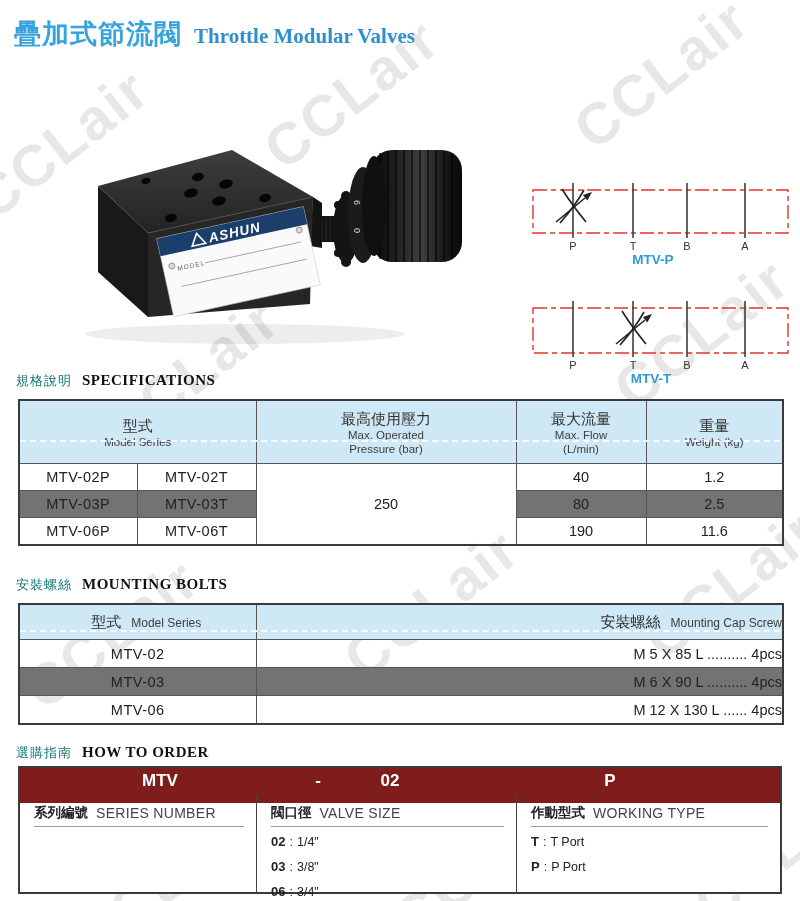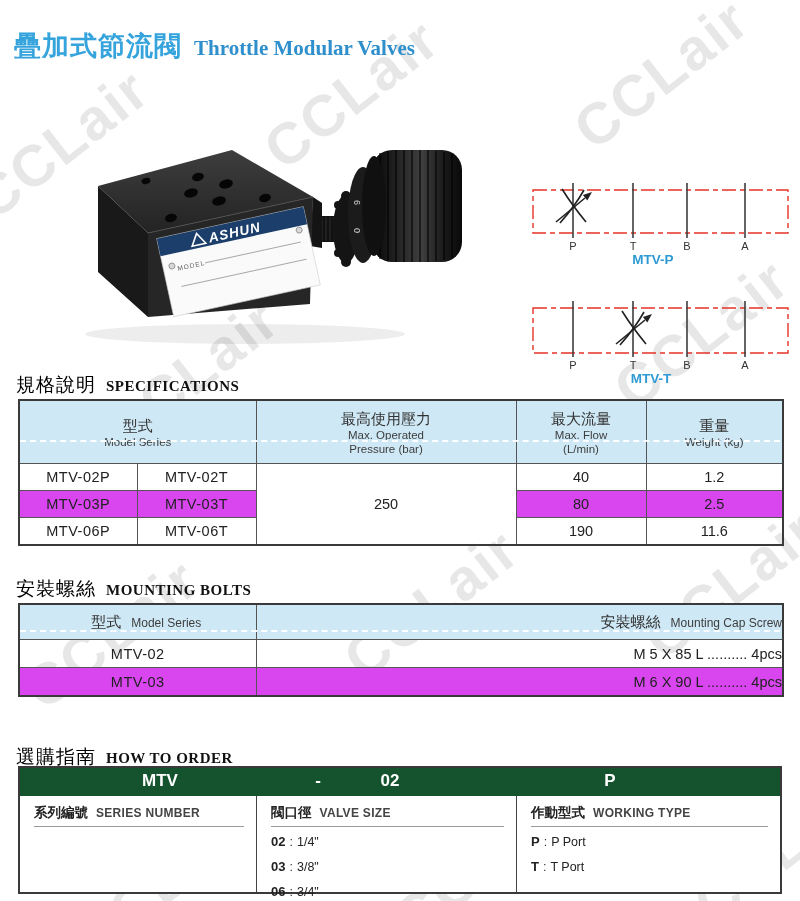--- a/index.html
+++ b/index.html
@@ -6,80 +6,80 @@
   body{width:800px;height:901px;background:#ffffff;overflow:hidden;
        font-family:"Liberation Sans",sans-serif;color:#222;}
   .page{position:relative;width:800px;height:901px;background:#fff;overflow:hidden;}
 
   
   .wm{position:absolute;font-weight:bold;font-size:58px;letter-spacing:2px;
       color:rgba(175,175,175,0.30);transform:rotate(-38deg);white-space:nowrap;
       pointer-events:none;user-select:none;}
 
   
-  .title{position:absolute;left:14px;top:16px;display:flex;align-items:baseline;gap:12px;margin-top:12px;}
+  .title{position:absolute;left:14px;top:16px;display:flex;align-items:baseline;gap:12px;}
   .title .zh{font-size:27px;font-weight:bold;color:#35a3dc;letter-spacing:1px;}
   .title .en{font-family:"Liberation Serif",serif;font-size:21px;font-weight:bold;color:#2e8fcc;}
 
   
   .sec{position:absolute;display:flex;align-items:baseline;gap:10px;}
-  .sec .zh{font-size:19px;color:#000000;letter-spacing:1px;}
+  .sec .zh{font-size:13px;color:#0f766e;letter-spacing:1px;}
   .sec .en{font-family:"Liberation Serif",serif;font-size:15px;font-weight:bold;color:#111;letter-spacing:.5px;}
   .sec-spec{left:16px;top:372px;}
   .sec-bolt{left:16px;top:576px;}
   .sec-order{left:16px;top:744px;}
 
   
   .valve-img{position:absolute;left:70px;top:108px;width:410px;height:245px;}
   .diagram1{position:absolute;left:515px;top:175px;width:285px;height:96px;}
   .diagram2{position:absolute;left:515px;top:293px;width:285px;height:100px;}
 
   
   .spec-wrap{position:absolute;left:18px;top:399px;width:764px;}
   table{border-collapse:collapse;table-layout:fixed;width:764px;}
   td,th{border:1px solid #555;font-weight:normal;text-align:center;vertical-align:middle;
         font-size:14.5px;color:#222;padding:0;}
   table{border:2px solid #3a3a3a;}
   .hd{background:#cfe8f5;}
   .hd .czh{font-size:15px;color:#333;display:block;line-height:19px;}
   .hd .cen{font-size:11.5px;color:#3d3d3d;display:block;line-height:14px;}
-  tr.gray td{background:#d946ef;}
+  tr.gray td{background:#737373;}
   .spec-wrap .hd-row th{height:62px;}
   .spec-wrap .body-row td{height:26px;}
   .dashline{position:absolute;left:2px;right:2px;border-top:2px dashed rgba(255,255,255,.95);pointer-events:none;}
   .spec-dash{top:41px;}
   .bolt-dash{top:27px;}
 
   
   .bolt-wrap{position:absolute;left:18px;top:603px;width:764px;}
   .bolt-wrap .hd-row th{height:34px;padding-left:17px;}
   .bolt-wrap .body-row td{height:27px;}
   .bolt-wrap .screw-cell{text-align:right;padding-left:22px;}
   .bolt-wrap .screw-hd{text-align:right;padding-left:38px;}
   .inline-zh{font-size:15px;color:#333;}
   .inline-en{font-size:12px;color:#3d3d3d;margin-left:6px;}
   .model-cell{letter-spacing:.5px;}
 
   
   .order-wrap{position:absolute;left:18px;top:766px;width:764px;height:128px;
               border:2px solid #3a3a3a;box-sizing:border-box;background:#fff;}
-  .order-bar{position:absolute;left:0;top:0;width:100%;height:28px;background:#14532d;}
+  .order-bar{position:absolute;left:0;top:0;width:100%;height:35px;background:#7f1d1d;}
   .order-bar span{position:absolute;color:#fff;font-weight:bold;font-size:17px;top:3px;text-align:center;}
   .code-0{left:60px;width:160px;}
   .code-1{left:288px;width:20px;}
   .code-2{left:300px;width:140px;}
   .code-3{left:520px;width:140px;}
   .order-cols{position:absolute;left:0;top:28px;right:0;bottom:0;display:flex;}
   .ocol{box-sizing:border-box;padding:8px 12px 0 14px;}
   .ocol1{width:237px;border-right:1px solid #444;}
   .ocol2{width:260px;border-right:1px solid #444;}
   .ocol3{flex:1;}
   .olabel{display:flex;align-items:center;gap:8px;border-bottom:1px solid #9a9a9a;padding-bottom:4px;}
   .olabel .zh{font-size:13.5px;font-weight:bold;color:#222;}
-  .olabel .en{font-size:12px;color:#444;letter-spacing:.3px;font-weight:bold;}
+  .olabel .en{font-size:14px;color:#444;letter-spacing:.3px;}
   .opt{margin-top:5px;font-size:12.5px;line-height:19px;color:#222;}
   .opt b{font-size:13px;}
   .opt .sep{margin:0 4px;color:#333;}
 </style>
 </head>
 <body>
 
 <div class="page">
 
   <div class="wm" style="left:-40px;top:110px;">CCLair</div>
@@ -304,20 +304,24 @@
         </th>
       </tr>
       <tr class="body-row">
         <td class="model-cell">MTV-02</td>
         <td class="screw-cell">M 5 X 85 L .......... 4pcs</td>
       </tr>
       <tr class="body-row gray">
         <td class="model-cell">MTV-03</td>
         <td class="screw-cell">M 6 X 90 L .......... 4pcs</td>
       </tr>
+      <tr class="body-row">
+        <td class="model-cell">MTV-06</td>
+        <td class="screw-cell">M 12 X 130 L ...... 4pcs</td>
+      </tr>
     </tbody>
       </table>
     <div class="dashline bolt-dash"></div>
   </div>
 
   <div class="sec sec-order">
     <span class="zh">選購指南</span>
     <span class="en">HOW TO ORDER</span>
   </div>
 
@@ -349,22 +353,22 @@
         <div class="opt">
           <b>06</b><span class="sep">:</span><span>3/4"</span>
         </div>
       </div>
       <div class="ocol ocol3">
         <div class="olabel">
           <span class="zh">作動型式</span>
           <span class="en">WORKING TYPE</span>
         </div>
         <div class="opt">
+          <b>T</b><span class="sep">:</span><span>T Port</span>
+        </div>
+        <div class="opt">
           <b>P</b><span class="sep">:</span><span>P Port</span>
-        </div>
-        <div class="opt">
-          <b>T</b><span class="sep">:</span><span>T Port</span>
         </div>
       </div>
     </div>
   </div>
 
 </div>
 
 </body></html>

